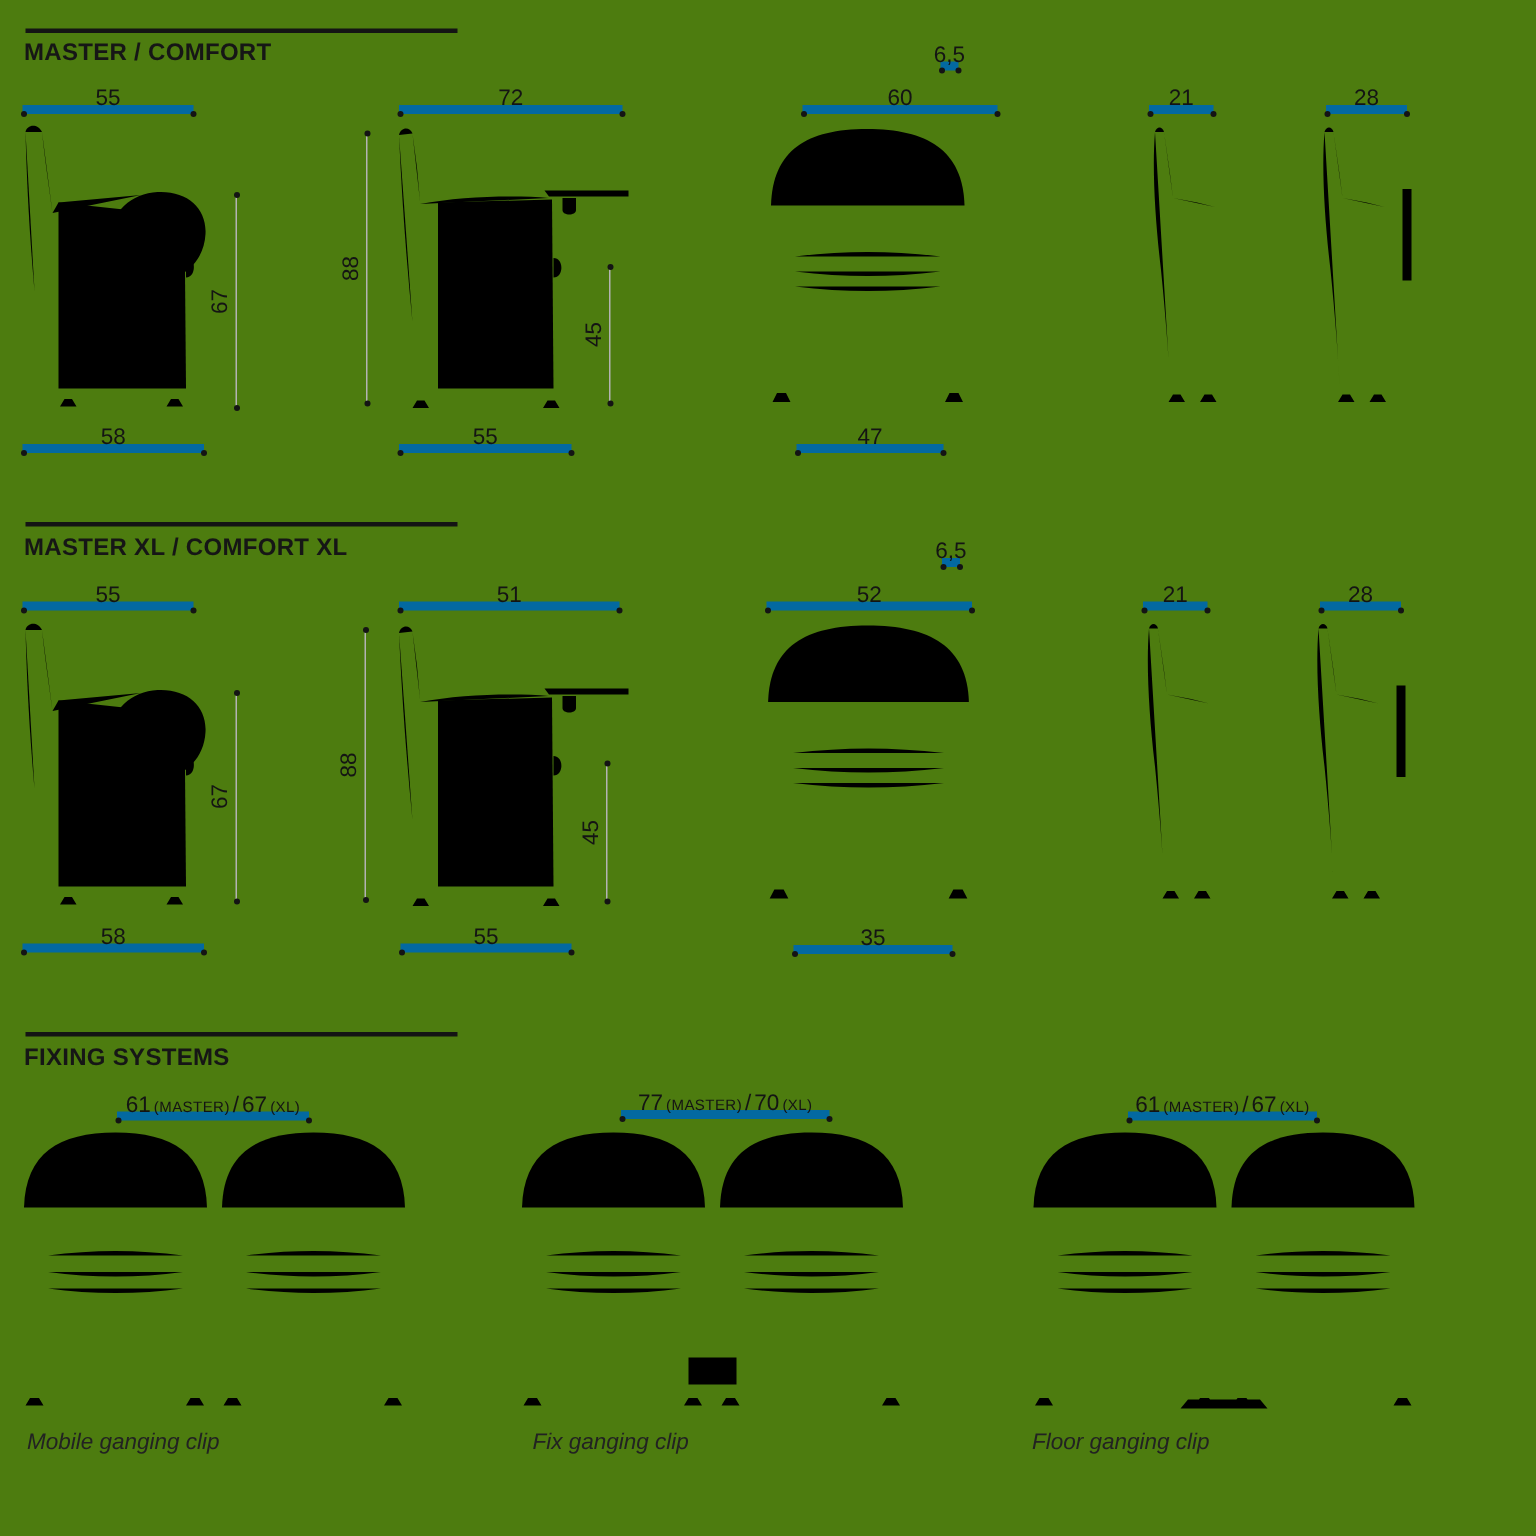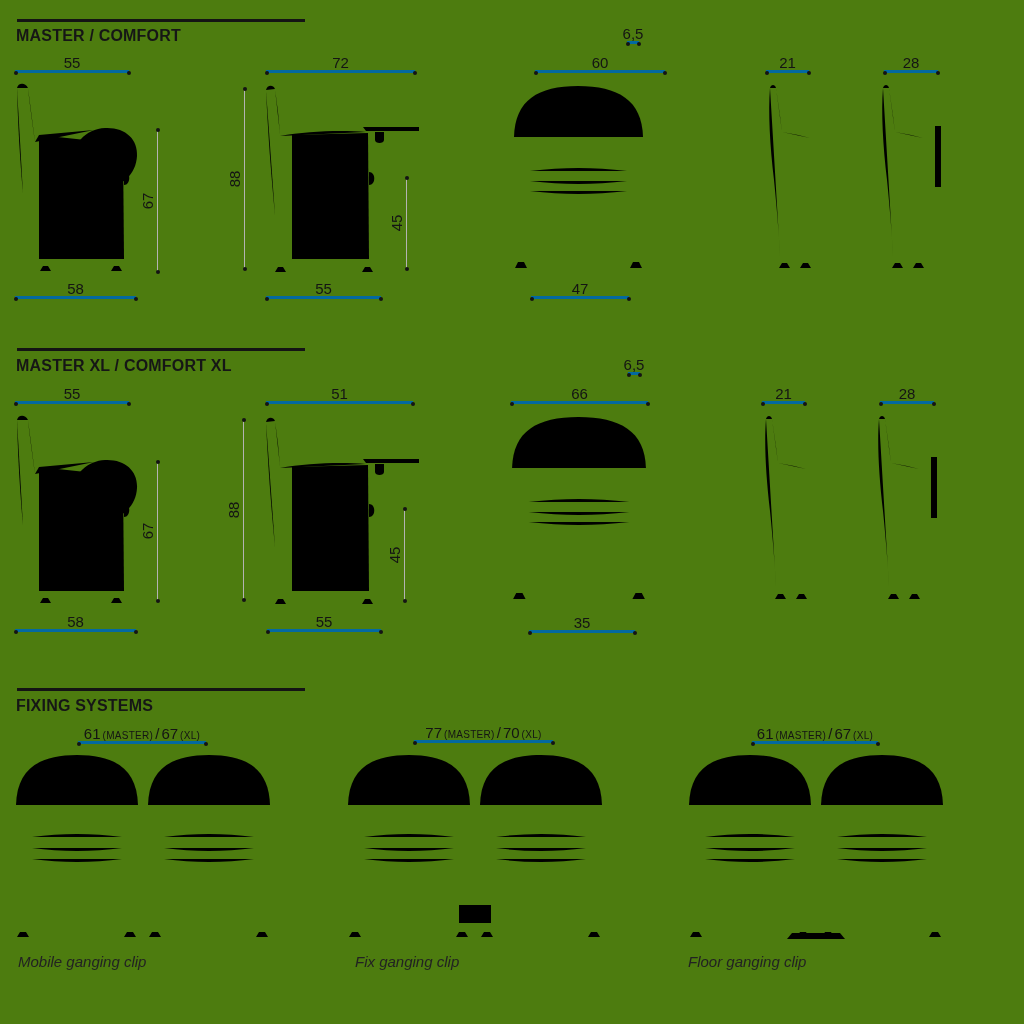--- a/index.html
+++ b/index.html
@@ -7,21 +7,21 @@
     font-family:"Liberation Sans","DejaVu Sans",sans-serif; color:#111; }
   #canvas { position:relative; width:1024px; height:1024px; background:#4d7c0f; }
 
   .rule { position:absolute; left:17px; width:288px; height:3px; background:#141414; }
   .title { position:absolute; left:16px; font-size:16px; font-weight:bold;
     letter-spacing:.2px; color:#161616; white-space:nowrap; }
 
   .draw { position:absolute; }
 
   
-  .dimh { position:absolute; height:0; border-top:3px solid #0369a1; }
+  .dimh { position:absolute; height:0; border-top:6px solid #0369a1; }
   .dimh::before, .dimh::after { content:""; position:absolute; width:4px; height:4px;
     background:#141414; border-radius:50%; top:-2.5px; }
   .dimh::before { left:-1.5px; } .dimh::after { right:-1.5px; }
   .dimh .lbl { position:absolute; left:50%; top:-19px; transform:translateX(-50%);
     font-size:15px; white-space:nowrap; color:#141414; }
 
   
   .dimv { position:absolute; width:0; border-left:1px solid #b3b3b3; }
   .dimv::before, .dimv::after { content:""; position:absolute; width:4px; height:4px;
     background:#141414; border-radius:50%; left:-2.5px; }
@@ -222,21 +222,21 @@
       <span class="lbl">45</span>
     </div>
   <div class="dimh" style="left:267px;top:629px;width:114px">
       <span class="lbl">55</span>
     </div>
 
   <div class="dimh" style="left:628px;top:372px;width:12px">
       <span class="lbl">6,5</span>
     </div>
   <div class="dimh" style="left:511px;top:401px;width:137px">
-      <span class="lbl">66</span>
+      <span class="lbl">52</span>
     </div>
   <svg class="draw" style="left:510px;top:416px" width="138" height="188" viewBox="0 0 133 188" preserveAspectRatio="none">
       <use href="#ch-front"></use>
     </svg>
   <div class="dimh" style="left:529px;top:630px;width:106px">
       <span class="lbl">35</span>
     </div>
 
   <div class="dimh" style="left:762px;top:401px;width:43px">
       <span class="lbl">21</span>

